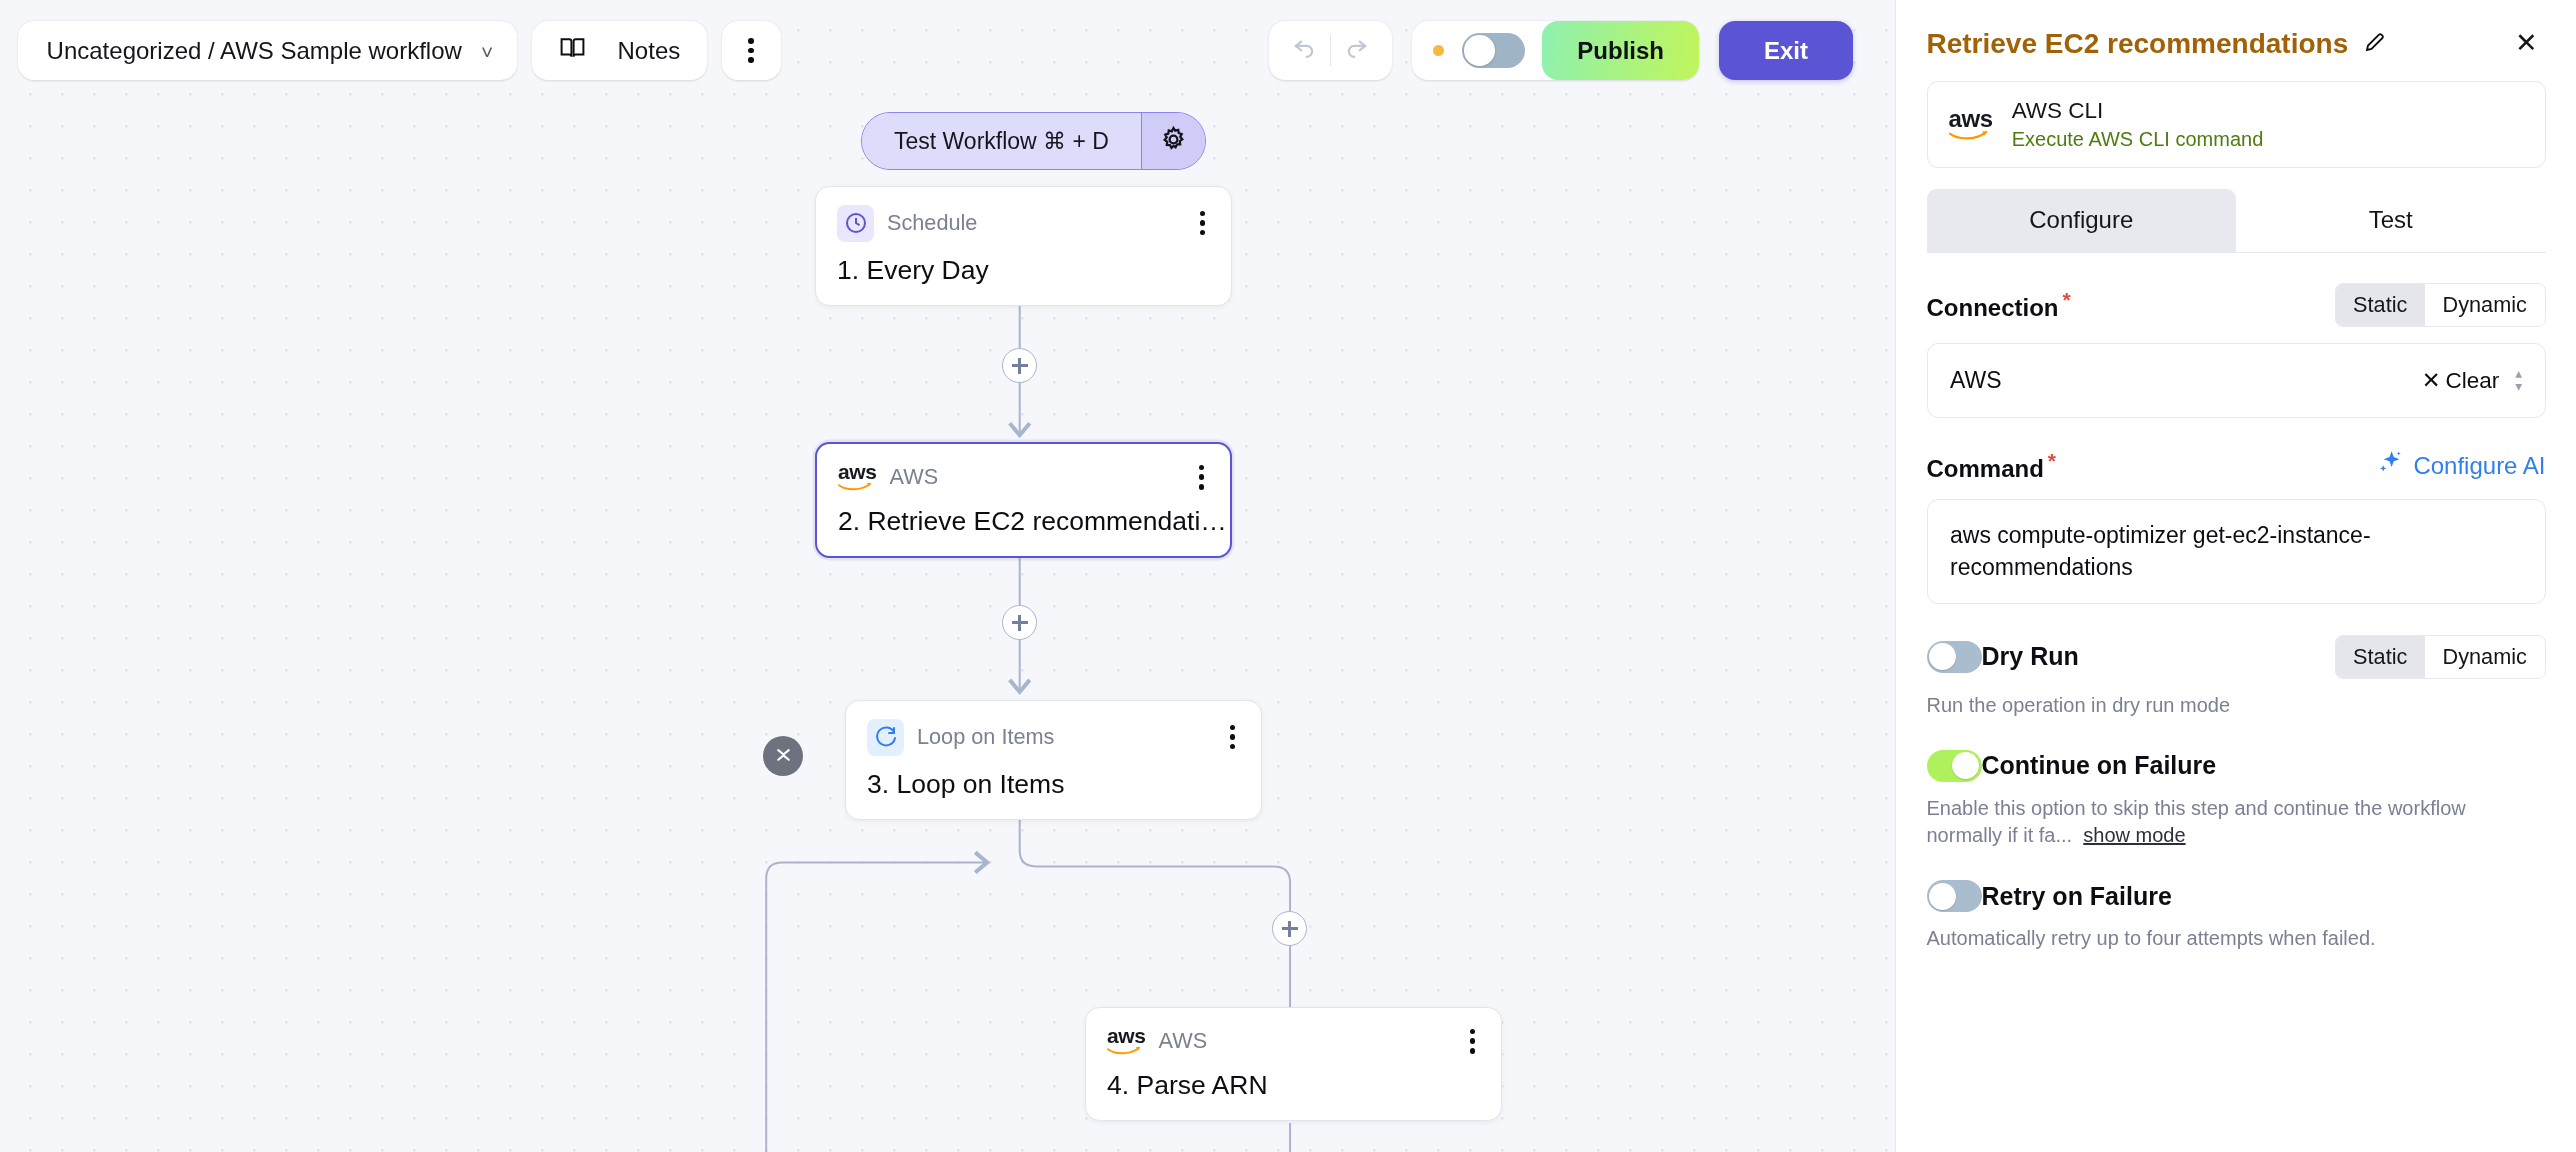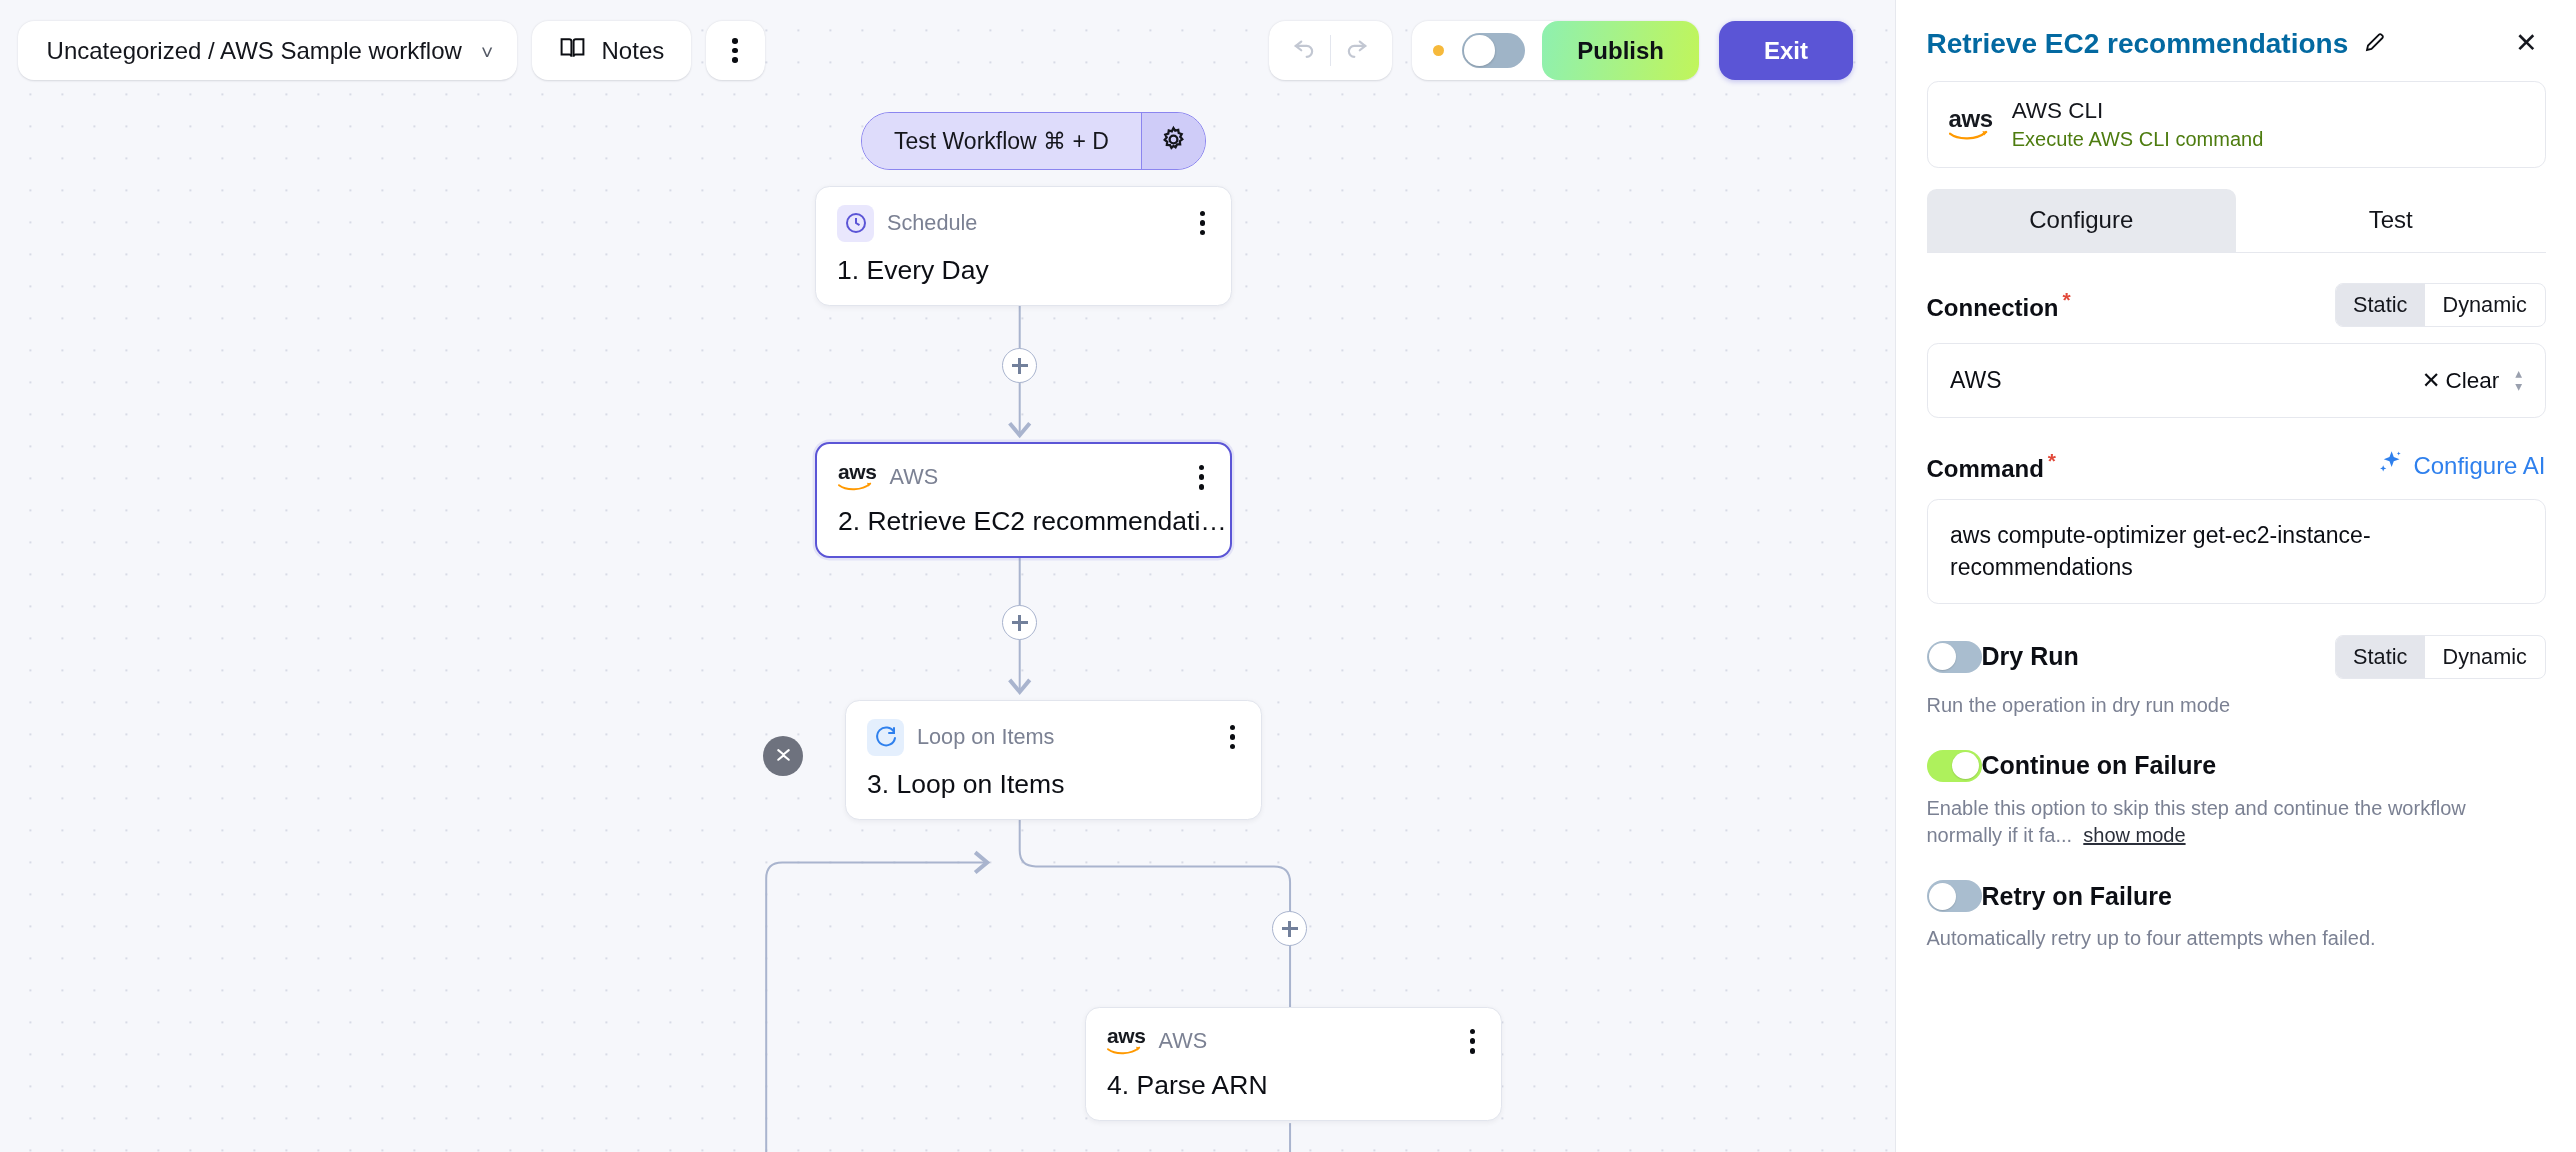--- a/index.html
+++ b/index.html
@@ -25,21 +25,21 @@
 
   
   .tl-bar { position: absolute; left: 17.6px; top: 21px; display: flex; align-items: center; gap: 14.4px; }
   .pill {
     background: #fff; border-radius: 16px;
     box-shadow: 0 0.8px 2.4px rgba(16,24,40,.09), 0 0.8px 1.6px rgba(16,24,40,.05);
     display: flex; align-items: center;
   }
   .wf-select { height: 59px; padding: 0 24px 0 29px; gap: 19px; font-size: 24px; color: #14161c; }
   .wf-select .chev { color: #555a66; font-size: 21px; line-height: 1; margin-top: 1.6px; }
-  .notes-btn { height: 59px; padding: 0 27px; gap: 16px; font-size: 24px; color: #14161c; }
+  .notes-btn { height: 59px; padding: 0 27px; gap: 32px; font-size: 24px; color: #14161c; }
   .kebab-btn { width: 59px; height: 59px; justify-content: center; }
   .kebab { display: flex; flex-direction: column; gap: 4px; align-items: center; }
   .kebab i { width: 5.6px; height: 5.6px; border-radius: 50%; background: #0b0d12; display: block; }
 
   
   .tr-bar { position: absolute; right: 42px; top: 21px; display: flex; gap: 20px; }
   .ur-group { height: 59px; padding: 0 9.6px; gap: 0; }
   .ur-btn { width: 51px; height: 59px; display: flex; align-items: center; justify-content: center;
             color: #c2c7d2; font-size: 27px; }
   .ur-div { width: 1.6px; height: 30.5px; background: #e3e6ee; }
@@ -91,21 +91,21 @@
   
   .collapse-badge { position: absolute; width: 40px; height: 40px; border-radius: 50%; background: #6e727e;
     display: flex; align-items: center; justify-content: center; color: #fff; }
 
   svg.edges { position: absolute; left: 0; top: 0; width: 1895px; height: 1152px; pointer-events: none; }
 
   
   #panel { width: 681px; height: 1152px; background: #fff; border-left: 1.6px solid #e6e8ee;
     position: relative; flex: none; padding: 0 30.5px; overflow: hidden; }
   .p-head { display: flex; align-items: center; padding: 27px 0 21px 0; gap: 14.4px; }
-  .p-title { font-size: 28px; font-weight: 700; color: #0369a1; }
+  .p-title { font-size: 28px; font-weight: 700; color: #a16207; }
   .p-edit { color: #0b0d12; display: flex; align-items: center; }
   .p-close { margin-left: auto; font-size: 27px; color: #16181f; line-height: 1; padding: 3.2px 8px; }
 
   .app-card { border: 1.6px solid #e6e8ee; border-radius: 11.2px; padding: 16px 21px; display: flex;
     gap: 19px; align-items: center; }
   .app-card .txt .t1 { font-size: 22.5px; color: #14161c; }
   .app-card .txt .t2 { font-size: 20px; color: #4d7c0f; margin-top: 3.2px; }
 
   .tabs { display: flex; margin-top: 21px; border-bottom: 1.6px solid #e6e8ee; }
   .tab { flex: 1; text-align: center; font-size: 24px; padding: 17.6px 0; color: #14161c;

